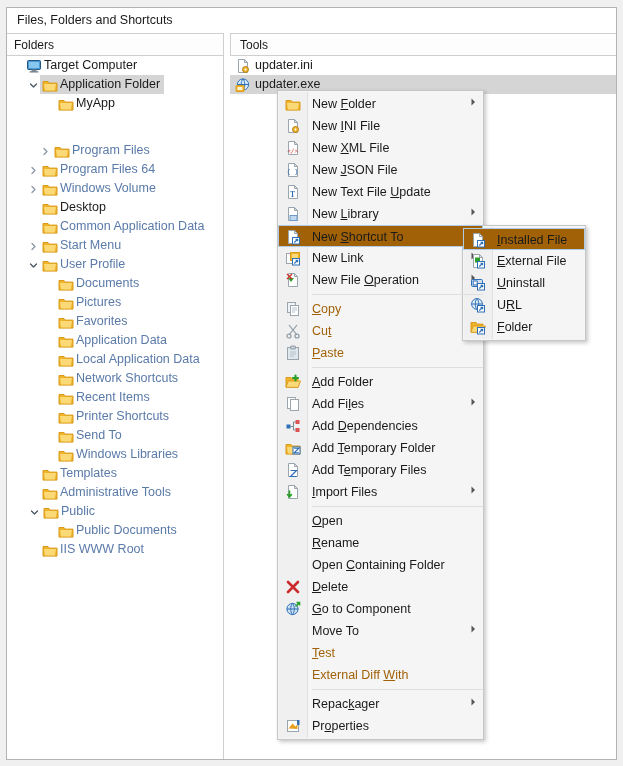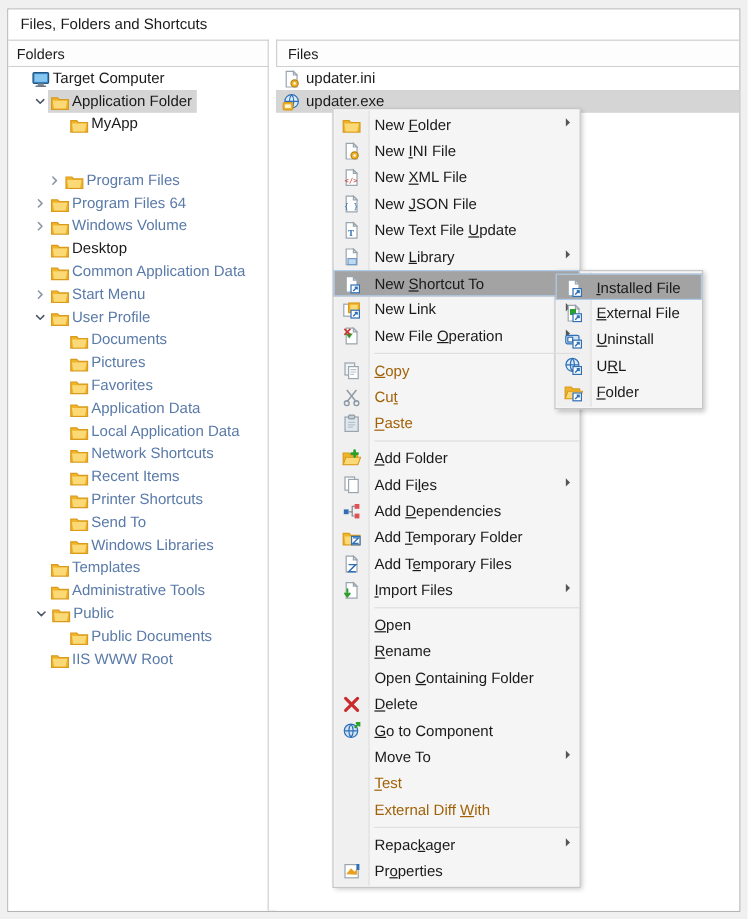--- a/index.html
+++ b/index.html
@@ -90,21 +90,21 @@
   .mi .mico{
     position:absolute;left:5px;top:0;height:22px;width:20px;
     display:flex;align-items:center;justify-content:center;
   }
   .mi .arrow{
     position:absolute;right:7px;top:0;height:22px;line-height:22px;
     font-size:8px;color:#4a4a4a;
   }
   .mi.disabled{color:#a16207;}
   .mi.hl{
-    background:#a3a3a3;border:1px solid #aecbe8;
+    background:#a16207;border:1px solid #aecbe8;
     padding-left:33px;
   }
   .mi.hl .mico{left:4px;}
   .sep{height:1px;background:#dedede;margin:3px 0 3px 34px;position:relative;z-index:2;}
   .u{text-decoration:underline;}
 
   .menu-inner{position:relative;z-index:2;}
 </style>
 </head>
 <body>
@@ -232,21 +232,21 @@
                     <path d="M2 7h12l-1.3 6.5H3z" fill="#fbd977"></path>
                   </svg></span><span class="blue">Public Documents</span></span></div>
             <div class="tree-row" style="padding-left: 20px;"><span class="twisty"></span><span class="label-bg"><span class="ico"><svg width="16" height="16" viewBox="0 0 16 16">
                     <path d="M1 4.5h5l1.3 1.6H15v8H1z" fill="#f0b429" stroke="#d99a1d" stroke-width="1"></path>
                     <path d="M2 7h12l-1.3 6.5H3z" fill="#fbd977"></path>
                   </svg></span><span class="blue">IIS WWW Root</span></span></div>
           </div>
       </div>
 
       <div class="list-pane">
-        <div class="list-header">Files</div>
+        <div class="list-header">Tools</div>
         <div class="list-body" id="list-body">
             <div class="list-row"><span class="ico"><svg width="16" height="16" viewBox="0 0 16 16">
                   <path d="M3.5 1.5h6l3 3v10h-9z" fill="#ffffff" stroke="#9aa5ad" stroke-width="1"></path>
                   <path d="M9.5 1.5l3 3h-3z" fill="#dfe5ea" stroke="#9aa5ad" stroke-width="1"></path>
                   <circle cx="10.5" cy="11.5" r="3" fill="#f0b429" stroke="#b5801a"></circle>
                   <circle cx="10.5" cy="11.5" r="1" fill="#fff"></circle>
                 </svg></span><span>updater.ini</span></div>
             <div class="list-row sel"><span class="ico"><svg width="16" height="16" viewBox="0 0 16 16">
                   <circle cx="8" cy="7.5" r="5.6" fill="#d8ecfa" stroke="#2f6fb5"></circle>
                   <path d="M2.4 7.5h11.2M8 1.9c2.4 2.6 2.4 8.6 0 11.2M8 1.9c-2.4 2.6-2.4 8.6 0 11.2" stroke="#2f6fb5" fill="none"></path>

